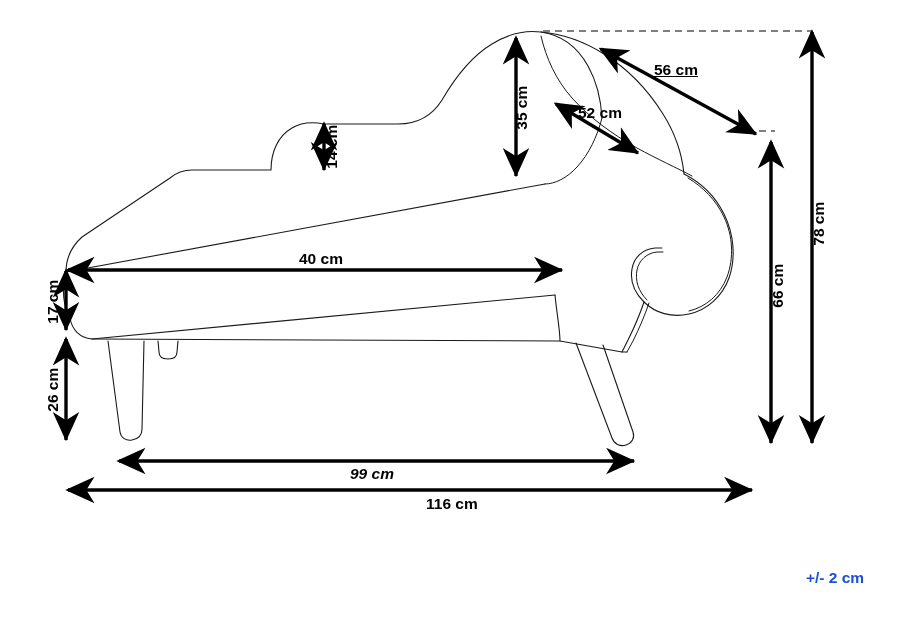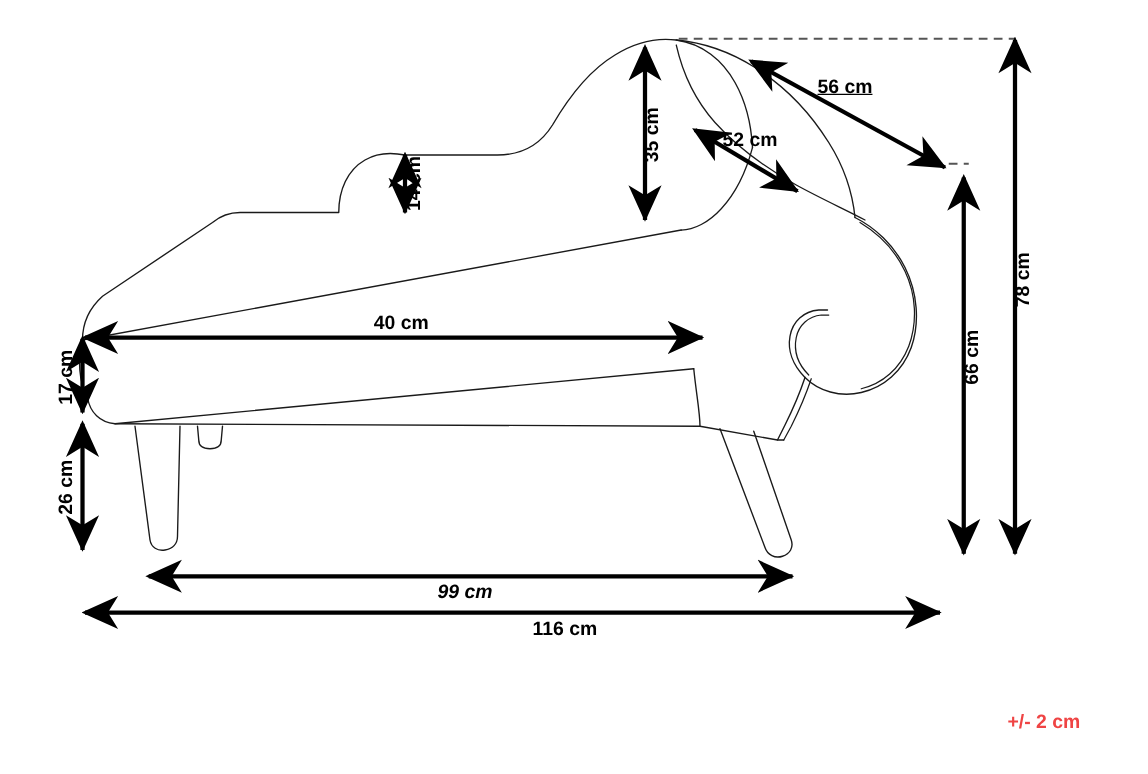--- a/index.html
+++ b/index.html
@@ -60,21 +60,21 @@
   }
   .vertical-label {
     transform-origin: center center;
     transform: rotate(-90deg);
   }
   .tolerance-note {
     position: absolute;
     font-family: "Liberation Sans", sans-serif;
     font-weight: bold;
     font-size: 15.5px;
-    color: #ef4444;
+    color: #1d4ed8;
     white-space: nowrap;
   }
 </style>
 </head>
 <body>
 
 <div id="canvas">
 
   <svg id="drawing" viewBox="0 0 918 619">
     <defs>

